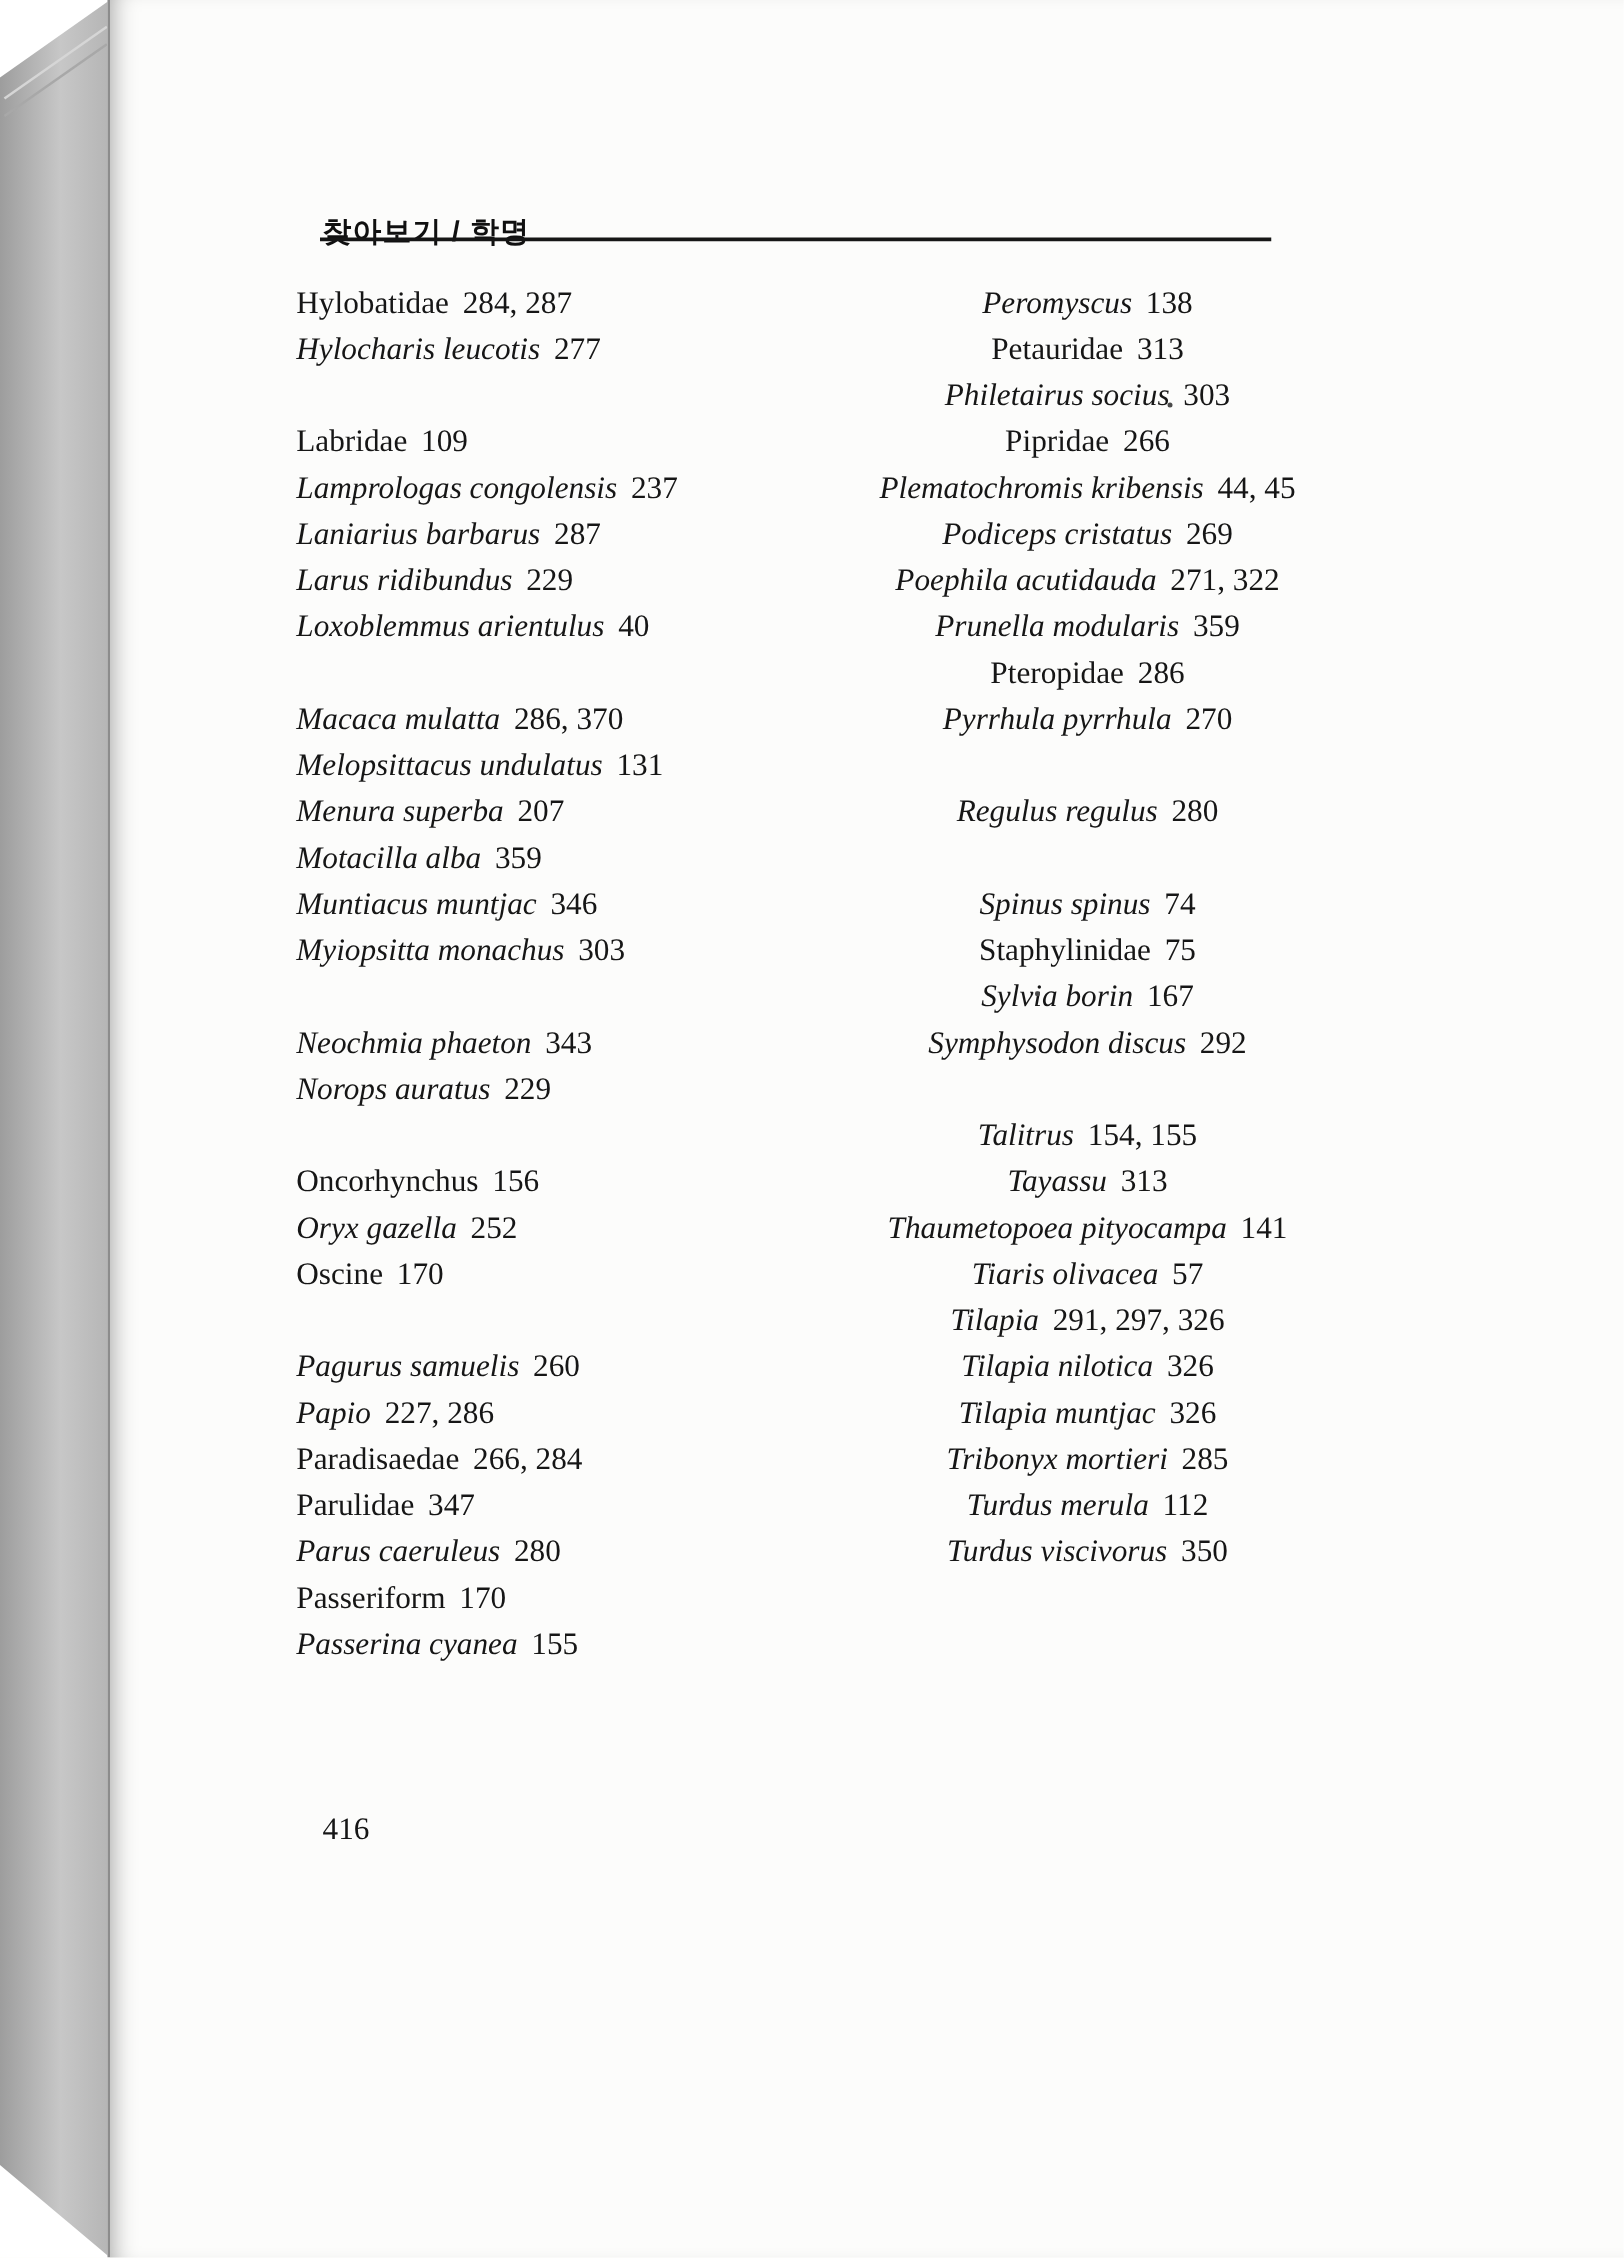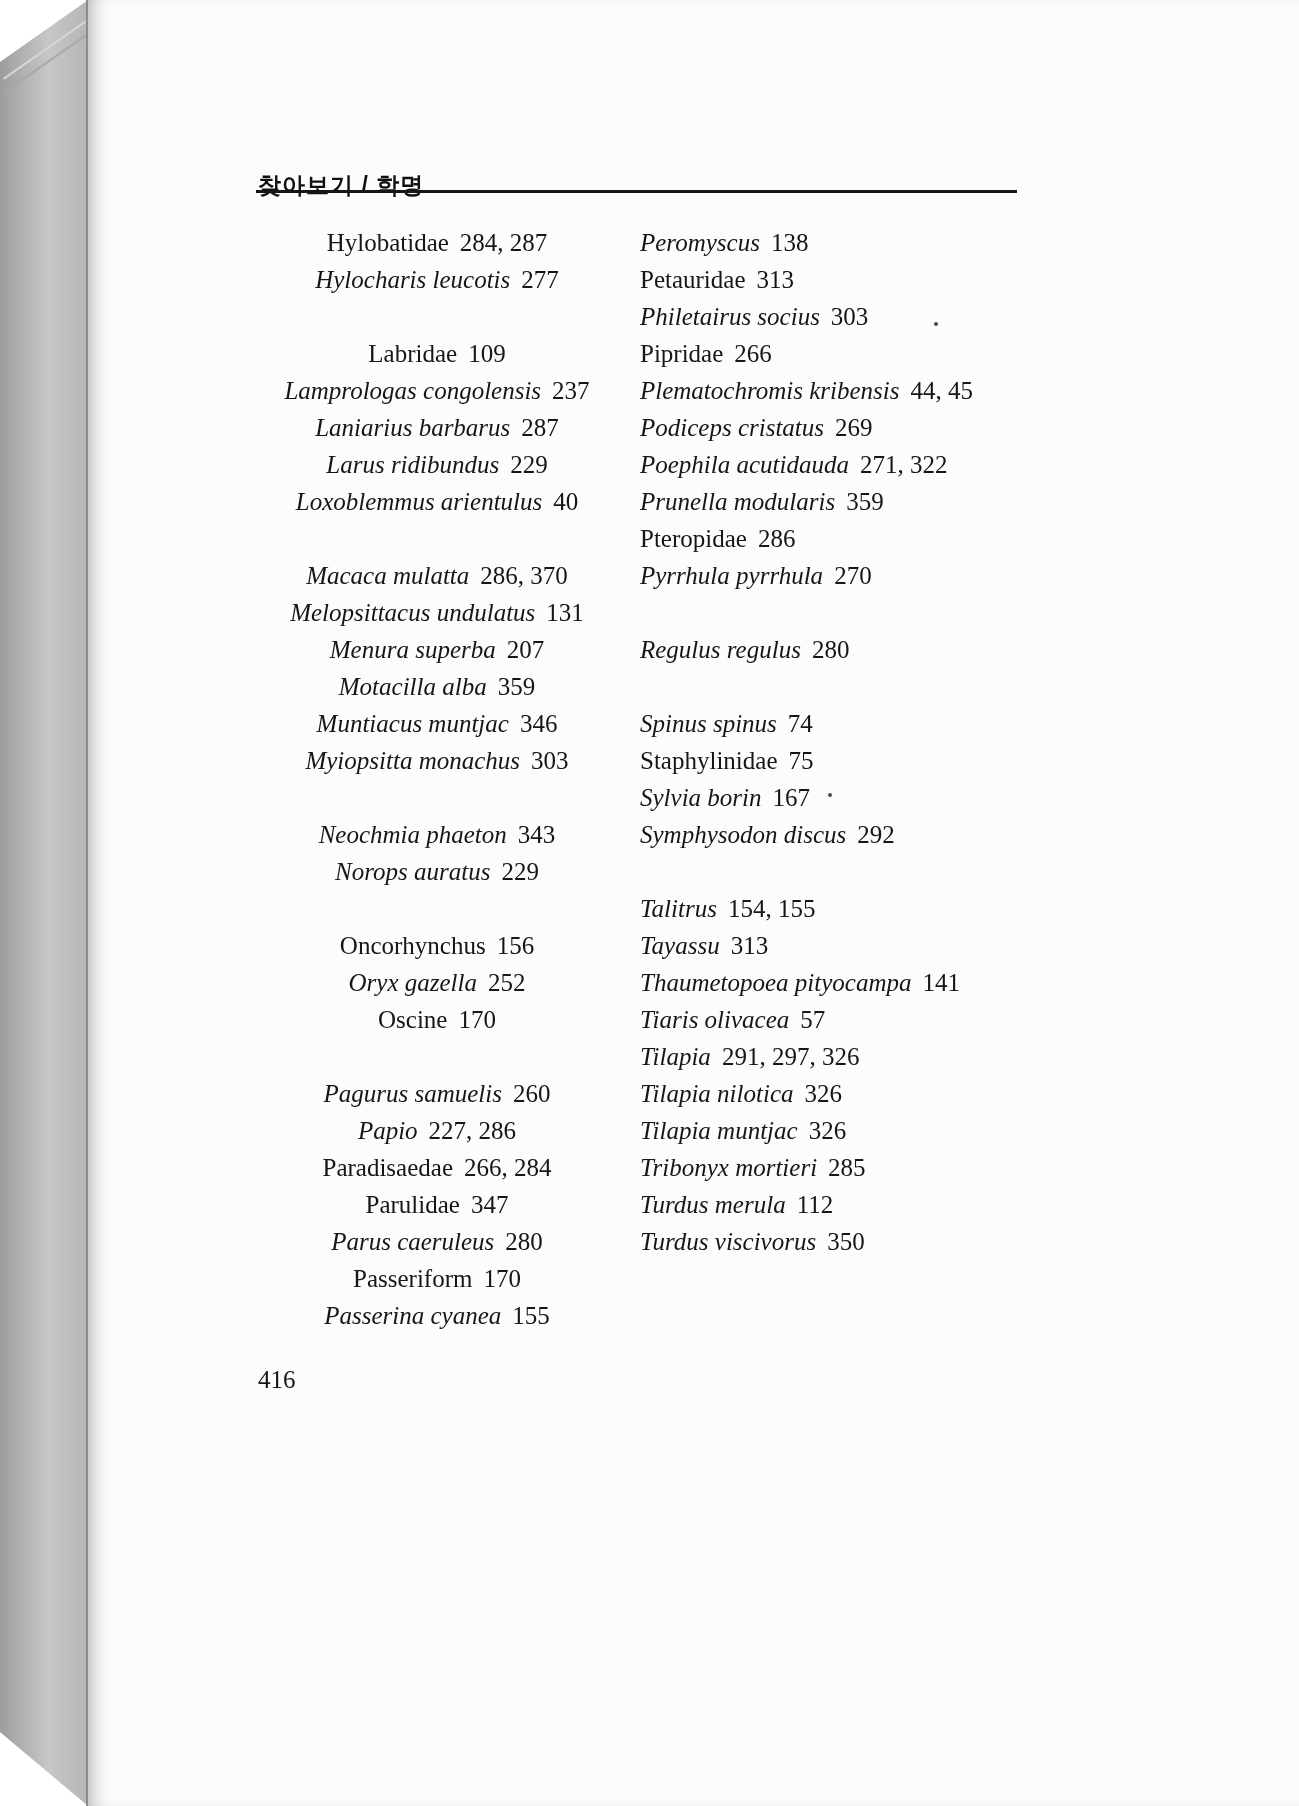--- a/index.html
+++ b/index.html
@@ -48,35 +48,35 @@
     color: #101010;
   }
   .header-rule {
     position: absolute;
     left: 256px; top: 190px;
     width: 761px; height: 3px;
     background: #161616;
   }
 
   .col { position: absolute; top: 224px; }
-  .col-left  { left: 237px; width: 400px; text-align: center; }
-  .col-right { left: 640px; width: 460px; }
+  .col-left  { left: 237px; width: 400px; }
+  .col-right { left: 640px; width: 460px; text-align: center; }
 
   .index-row {
     height: 37px;
     line-height: 37px;
     font-size: 25px;
     white-space: nowrap;
   }
   .species.italic { font-style: italic; }
   .pages { margin-left: 11px; }
 
   .page-number {
     position: absolute;
-    left: 258px; top: 1366px;
+    left: 258px; top: 1450px;
     font-size: 25px;
     color: #161616;
   }
 
   .speck {
     position: absolute;
     width: 4px; height: 4px;
     border-radius: 50%;
     background: #4a4a4a;
   }

